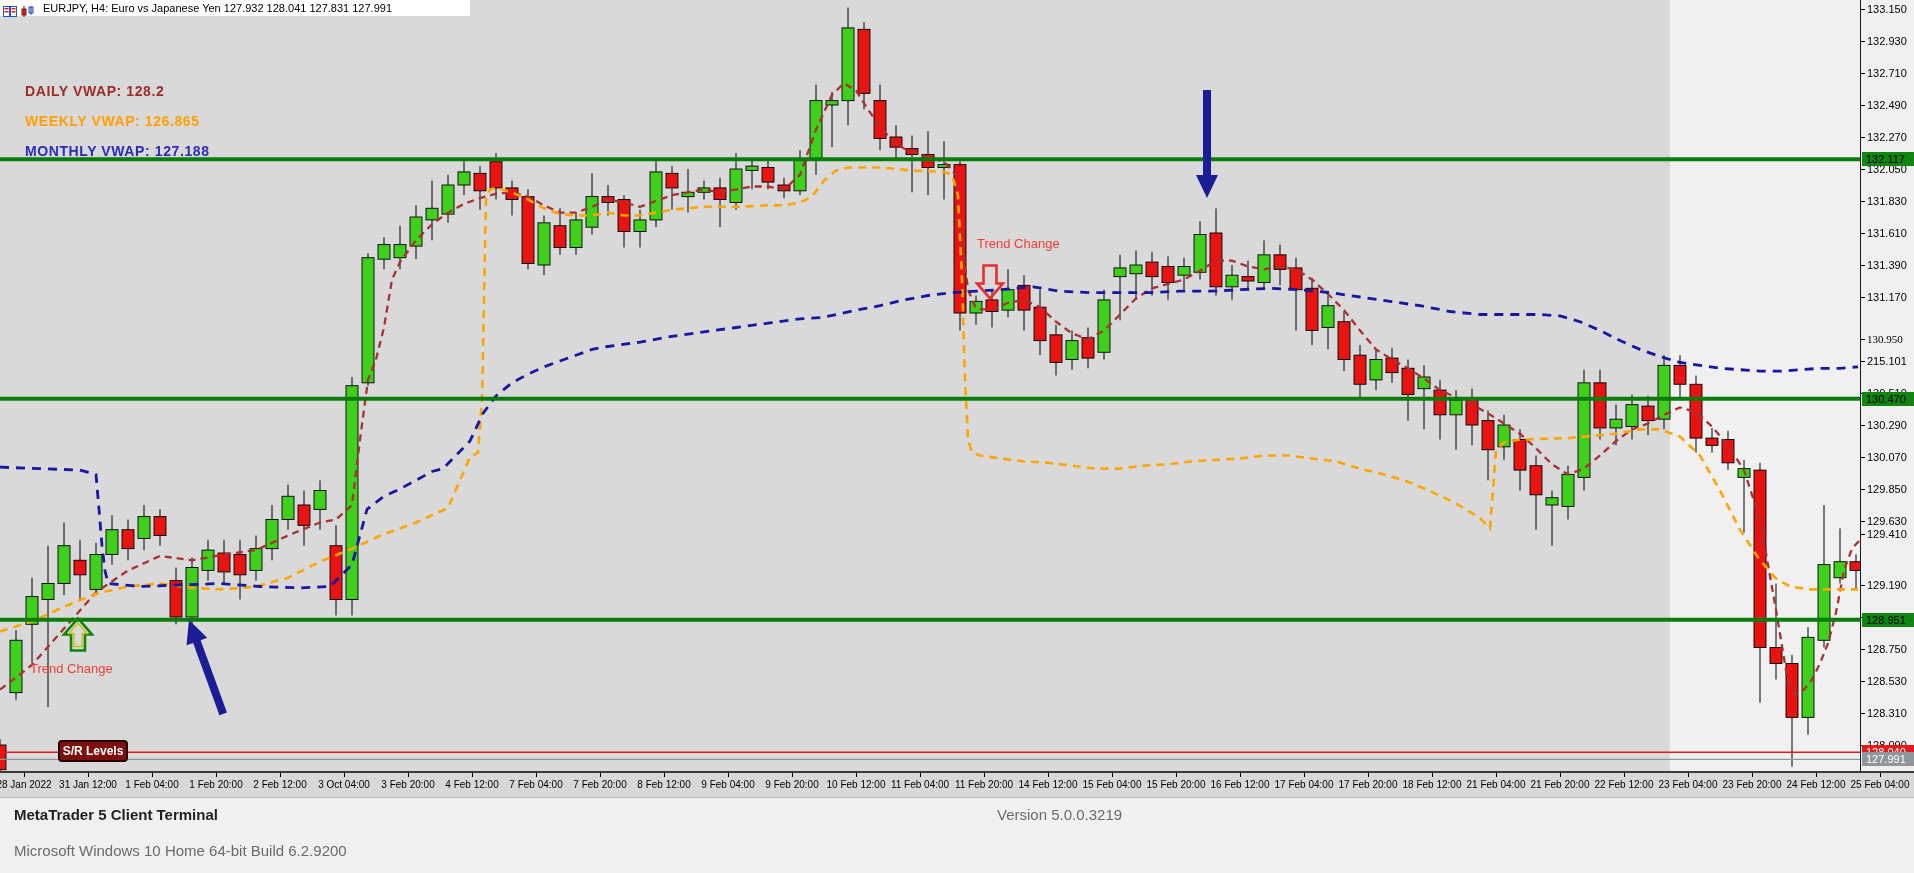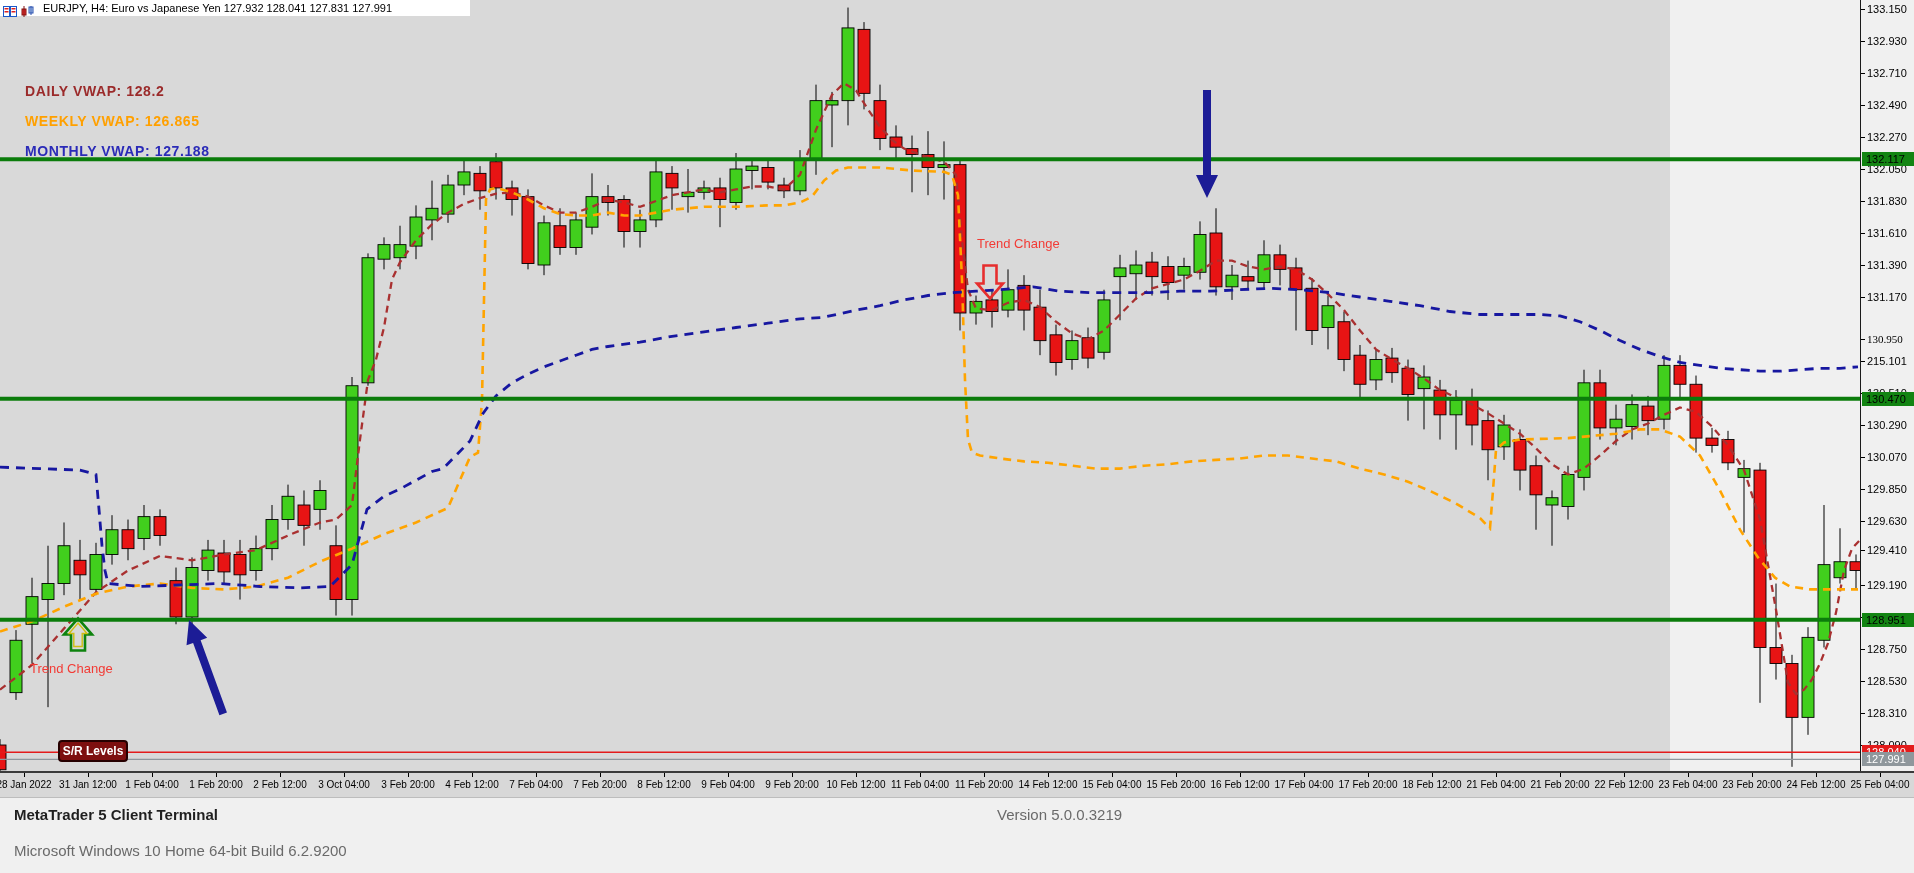--- a/index.html
+++ b/index.html
@@ -394,21 +394,21 @@
           <span class="txt">130.070</span>
         </div>
         <div class="p-tick" style="top: 482.504px;">
           <span class="dash"></span>
           <span class="txt">129.850</span>
         </div>
         <div class="p-tick" style="top: 514.504px;">
           <span class="dash"></span>
           <span class="txt">129.630</span>
         </div>
-        <div class="p-tick" style="top: 544px;">
+        <div class="p-tick" style="top: 528px;">
           <span class="dash"></span>
           <span class="txt">129.410</span>
         </div>
         <div class="p-tick" style="top: 578.504px;">
           <span class="dash"></span>
           <span class="txt">129.190</span>
         </div>
         <div class="p-tick" style="top: 610.504px;">
           <span class="dash"></span>
           <span class="txt">128.970</span>

